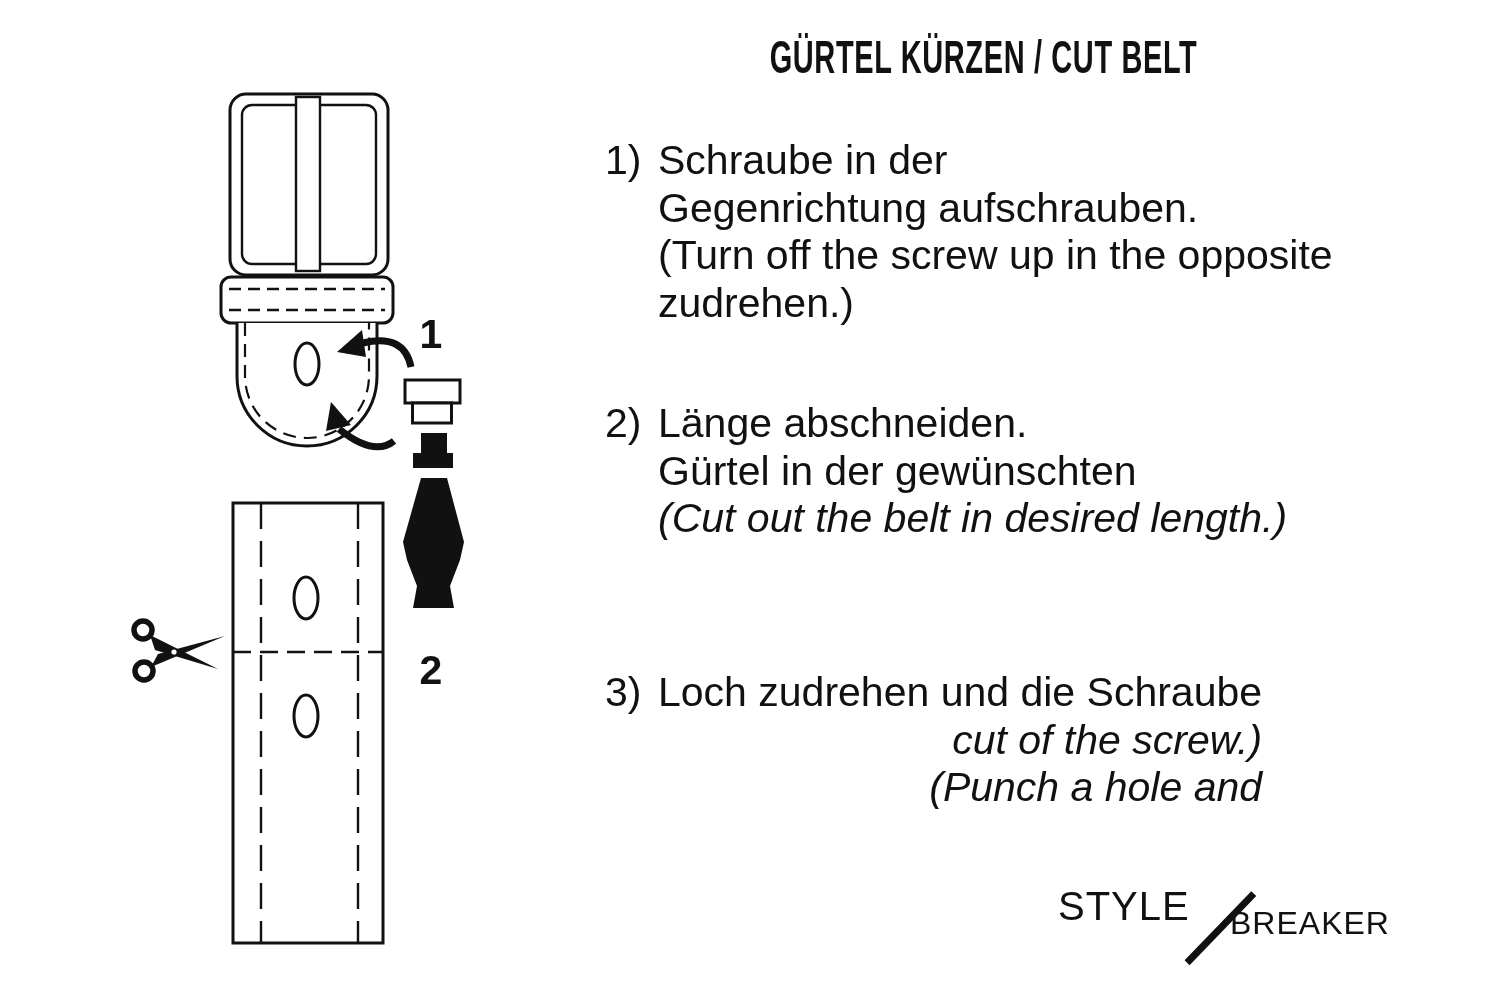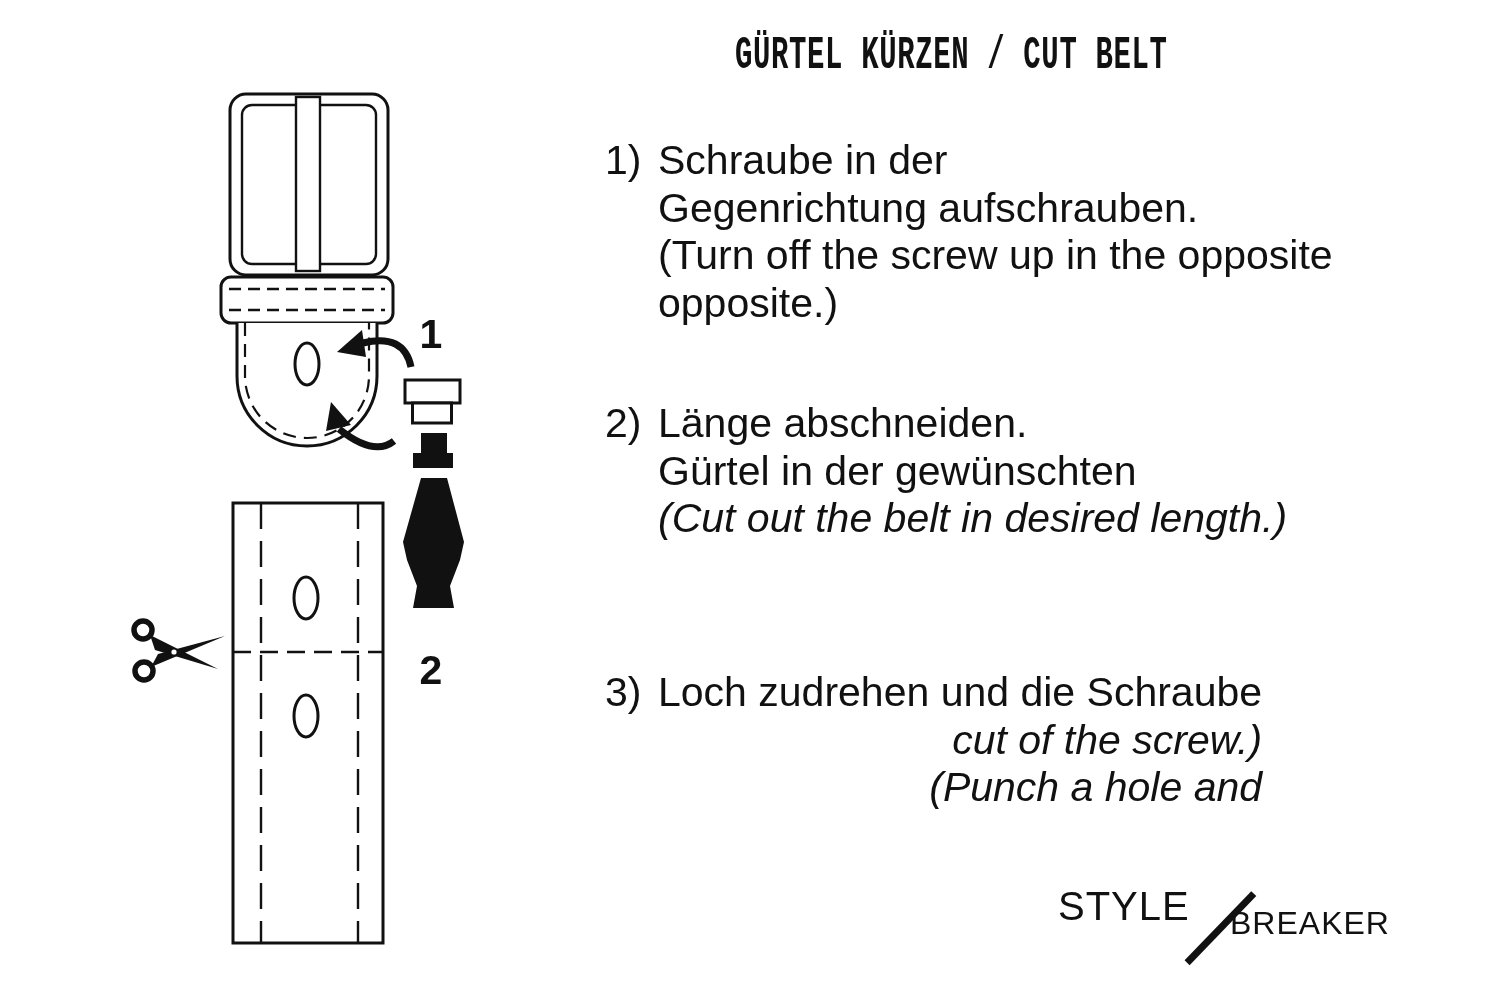--- a/index.html
+++ b/index.html
@@ -6,21 +6,21 @@
   body {
     width:1500px; height:1000px;
     background:#ffffff;
     font-family:"Liberation Sans", sans-serif;
     color:#111111;
     position:relative;
     overflow:hidden;
   }
   .illustration-svg { position:absolute; left:0; top:0; }
 
-  .title-wrap { position:absolute; left:608px; top:30px; width:546px; text-align:center;font-family:Liberation Mono, monospace; }
+  .title-wrap { position:absolute; left:644px; top:30px; width:546px; text-align:center; }
   .title-text {
     display:inline-block;
     font-size:46px; font-weight:bold; letter-spacing:1px;
     white-space:nowrap;
     transform:scaleX(0.63);
     transform-origin:center;
   }
 
   .step { position:absolute; left:605px; display:flex; font-size:41px; line-height:47.5px; }
   .step-1 { top:137px; }
@@ -112,21 +112,21 @@
 </div>
 
 <section>
 
   <div class="step step-1">
     <span class="step-number">1)</span>
     <div class="step-lines">
       <div>Schraube in der</div>
       <div>Gegenrichtung aufschrauben.</div>
       <div>(Turn off the screw up in the opposite</div>
-      <div>opposite.)</div>
+      <div>zudrehen.)</div>
     </div>
   </div>
 
   <div class="step step-2">
     <span class="step-number">2)</span>
     <div class="step-lines">
       <div>Länge abschneiden.</div>
       <div>Gürtel in der gewünschten</div>
       <div class="italic">(Cut out the belt in desired length.)</div>
     </div>

